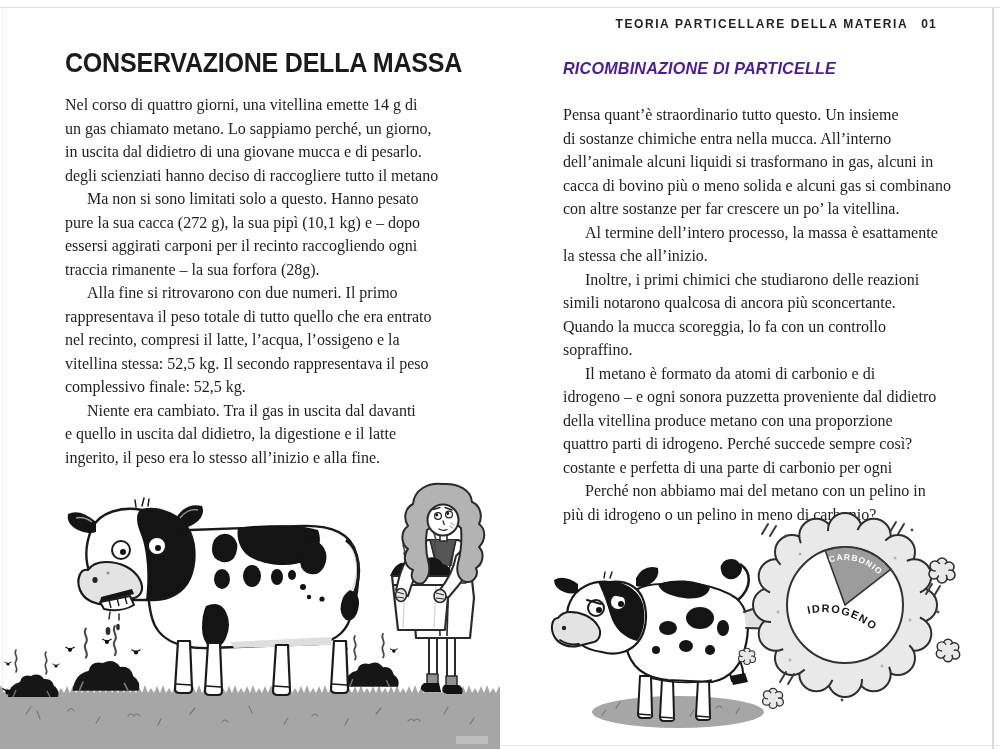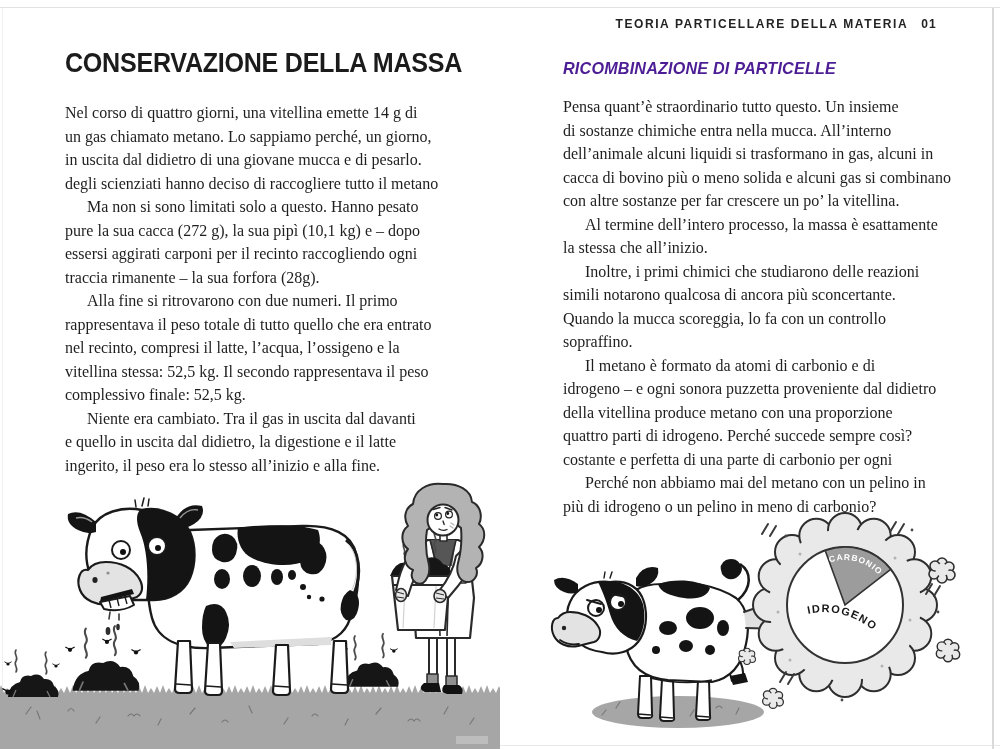--- a/index.html
+++ b/index.html
@@ -14,40 +14,40 @@
   #edge-right{left:992px;top:8px;width:2px;height:741px;background:#dadada;}
   #edge-left{left:2px;top:8px;width:1px;height:741px;background:#efefef;}
 
   .page{position:absolute;}
   #left-page{left:65px;top:50px;width:435px;}
   #right-page{left:563px;top:18px;width:374px;}
 
   .book-title{
     font-family:"Liberation Sans", sans-serif;font-weight:bold;
     font-size:27px;line-height:27px;letter-spacing:-0.3px;color:#1b1b1b;
-    white-space:nowrap;margin:0 0 24px 0;
+    white-space:nowrap;margin:0 0 16px 0;
   }
   .book-title .squeeze{display:inline-block;transform:scaleX(.93);transform-origin:left center;}
 
   .running-header{
     font-family:"Liberation Sans", sans-serif;font-weight:bold;
     font-size:12px;line-height:13px;letter-spacing:1.6px;color:#232323;
     text-align:right;white-space:nowrap;
   }
   .running-header .pagenum{margin-left:13px;letter-spacing:1.2px;}
 
   .section-title{
     font-family:"Liberation Sans", sans-serif;font-weight:bold;font-style:italic;
     font-size:17px;line-height:19px;letter-spacing:.2px;color:#4c1d95;
     margin-top:28px;white-space:nowrap;
   }
   .section-title .squeeze{display:inline-block;transform:scaleX(.95);transform-origin:left center;}
 
   .bodytext{margin-top:0;}
-  #right-page .bodytext{margin-top:17px;}
+  #right-page .bodytext{margin-top:25px;}
   .bodytext div{
     font-size:16px;line-height:23.5px;white-space:nowrap;
     color:#1e1e1e;
   }
   .bodytext div.ind{padding-left:22px;}
 
   .illus{position:absolute;}
   #illus-left{left:0;top:478px;width:500px;height:271px;}
   #illus-right{left:540px;top:500px;width:460px;height:249px;}
   svg{display:block;}

